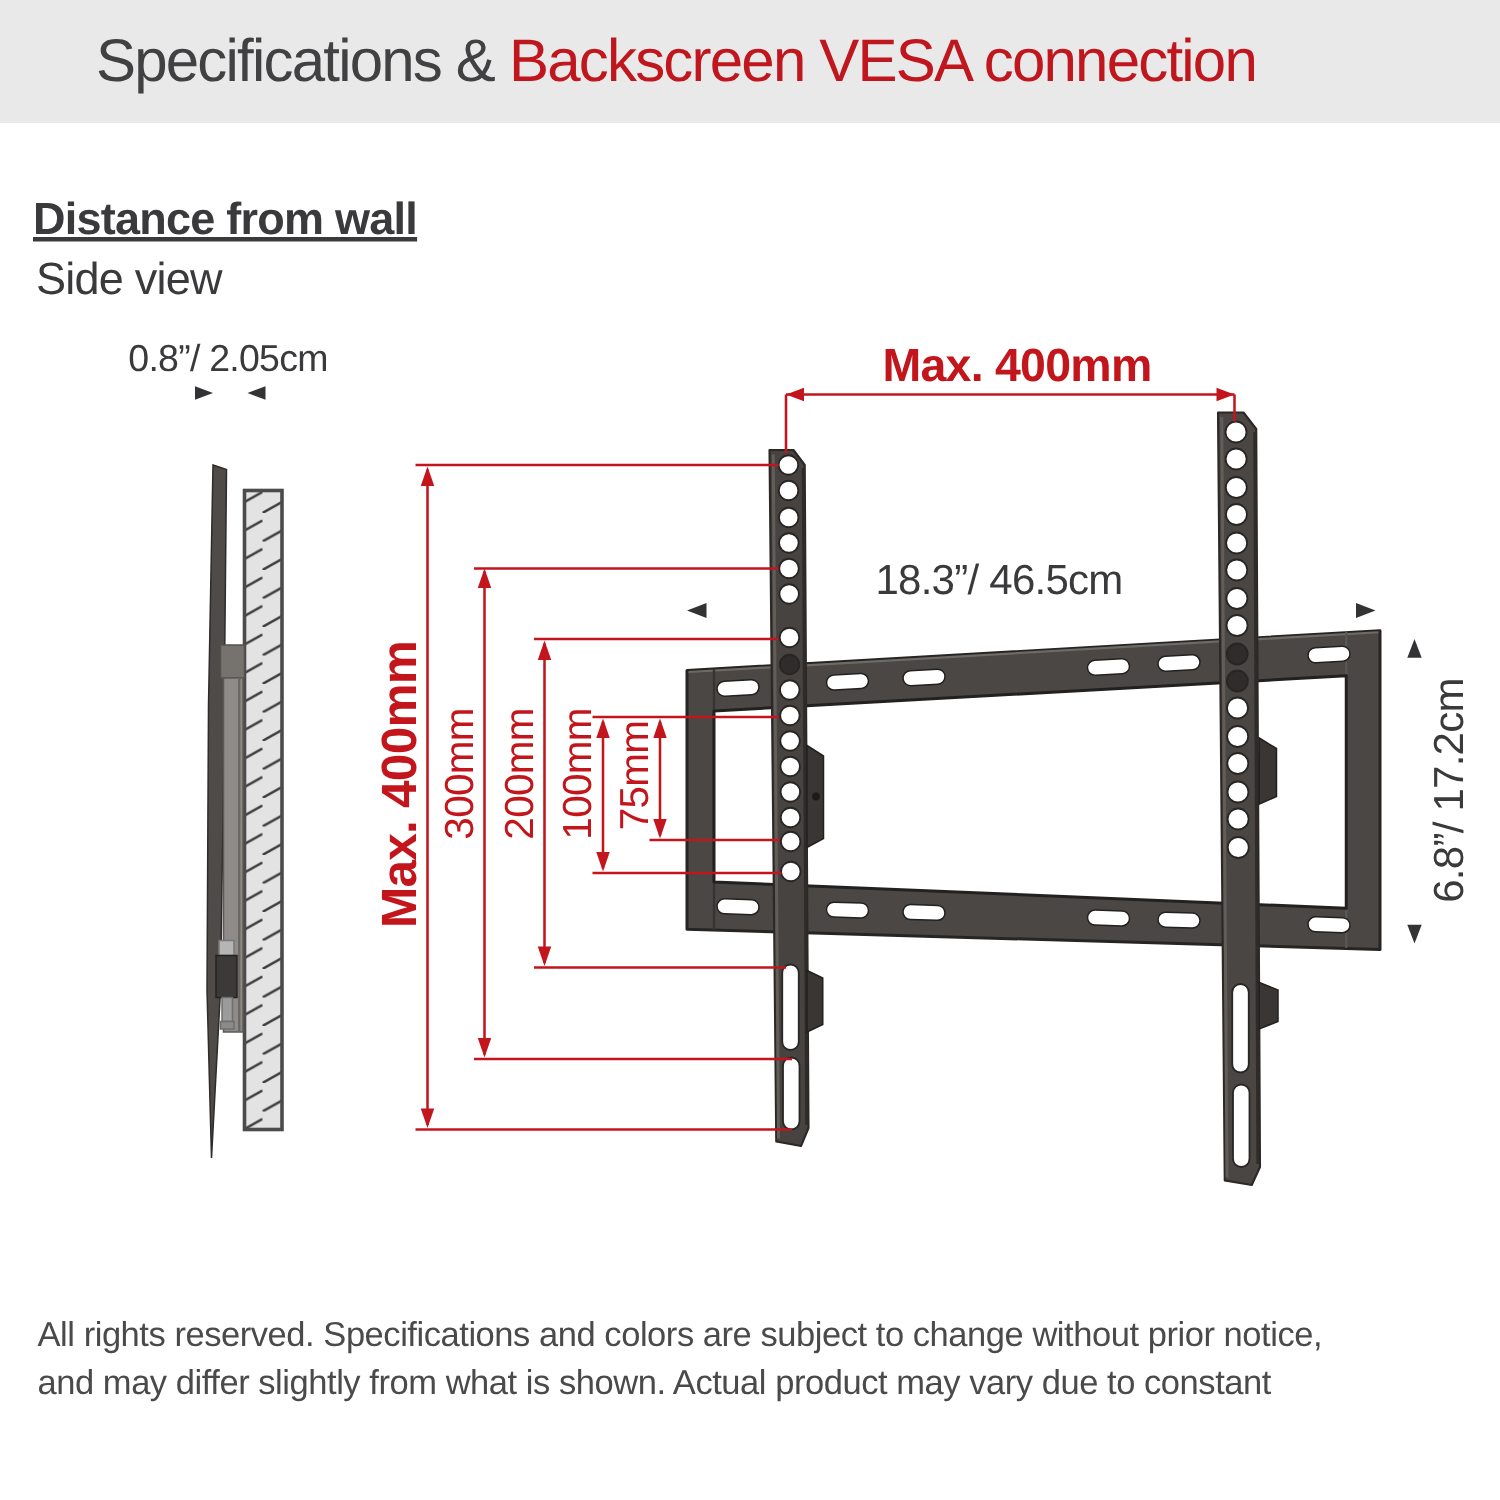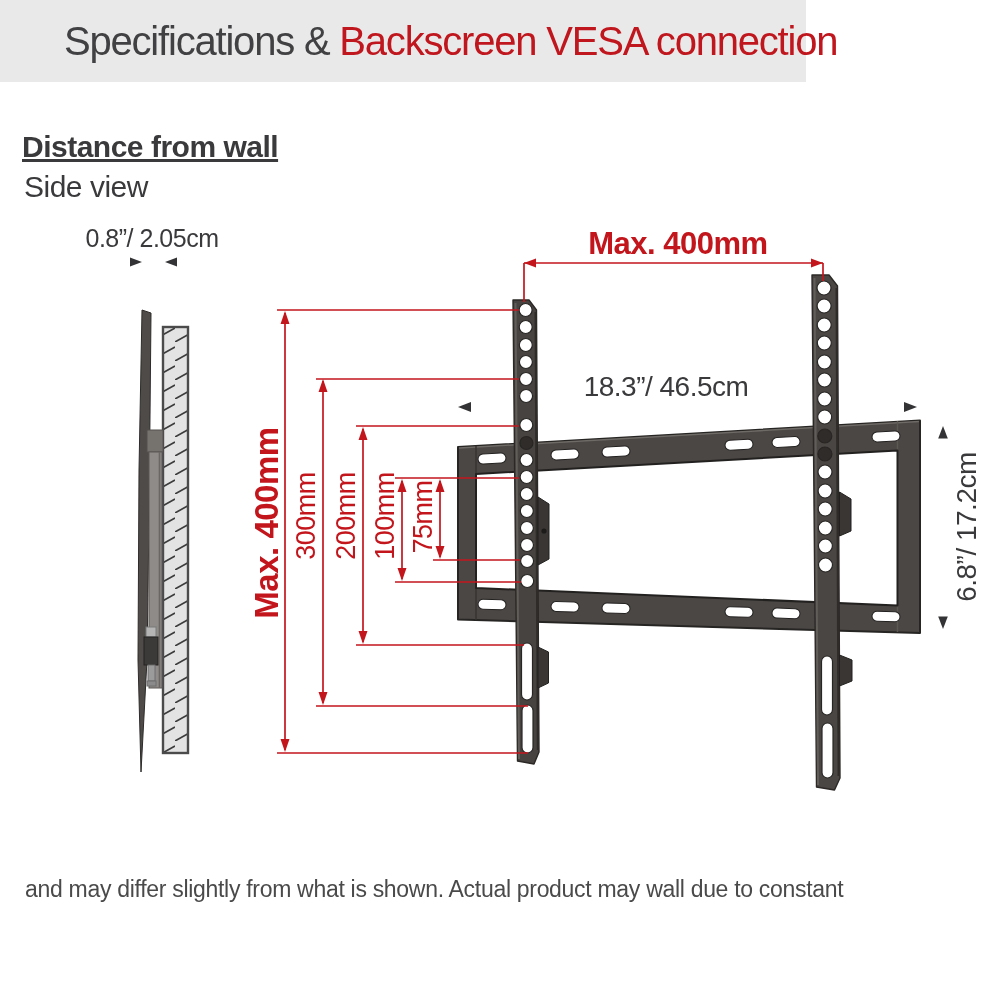--- a/index.html
+++ b/index.html
@@ -1,18 +1,18 @@
 <!DOCTYPE html>
 <html><head>
 <meta charset="utf-8">
 <style>
   html,body{margin:0;padding:0;background:#ffffff;}
   .page{position:relative;width:1000px;height:1000px;background:#ffffff;overflow:hidden;
         font-family:"Liberation Sans",sans-serif;}
-  .header{position:absolute;left:0;top:0;width:806px;height:82px;background:#e9e9e9;
+  .header{position:absolute;left:0;top:0;width:1000px;height:82px;background:#e9e9e9;
           display:flex;align-items:center;}
   .header .title{margin-left:64px;font-size:40px;letter-spacing:-1.2px;font-weight:500;white-space:pre;}
   .title-dark{color:#414042;}
   .title-red{color:#c0161d;}
   .h-distance{position:absolute;left:22px;top:130px;font-size:30px;font-weight:bold;
               color:#3a3a3c;letter-spacing:-0.5px;text-decoration:underline;}
   .h-sideview{position:absolute;left:24px;top:170px;width:254px;
               font-size:30px;color:#3a3a3c;letter-spacing:-0.5px;}
   .footer{position:absolute;left:25px;top:873px;width:950px;font-size:23px;line-height:32px;
           color:#4a4a4a;letter-spacing:-0.3px;}
@@ -223,16 +223,17 @@
       <text x="678" y="254" font-size="31" font-weight="bold" text-anchor="middle">Max. 400mm</text>
       <text x="266" y="523" font-size="33" font-weight="bold" text-anchor="middle" dominant-baseline="central" transform="rotate(-90 266 523)">Max. 400mm</text>
       <text x="306" y="516" font-size="27" text-anchor="middle" dominant-baseline="central" transform="rotate(-90 306 516)">300mm</text>
       <text x="346" y="516" font-size="27" text-anchor="middle" dominant-baseline="central" transform="rotate(-90 346 516)">200mm</text>
       <text x="385" y="516" font-size="27" text-anchor="middle" dominant-baseline="central" transform="rotate(-90 385 516)">100mm</text>
       <text x="423" y="517" font-size="27" text-anchor="middle" dominant-baseline="central" transform="rotate(-90 423 517)">75mm</text>
     </g>
   </svg>
 
   <div class="footer">
-    <div>and may differ slightly from what is shown. Actual product may wall due to constant</div>
+    <div>All rights reserved. Specifications and colors are subject to change without prior notice,</div>
+    <div>and may differ slightly from what is shown. Actual product may vary due to constant</div>
   </div>
 
 </div>
 
 </body></html>

